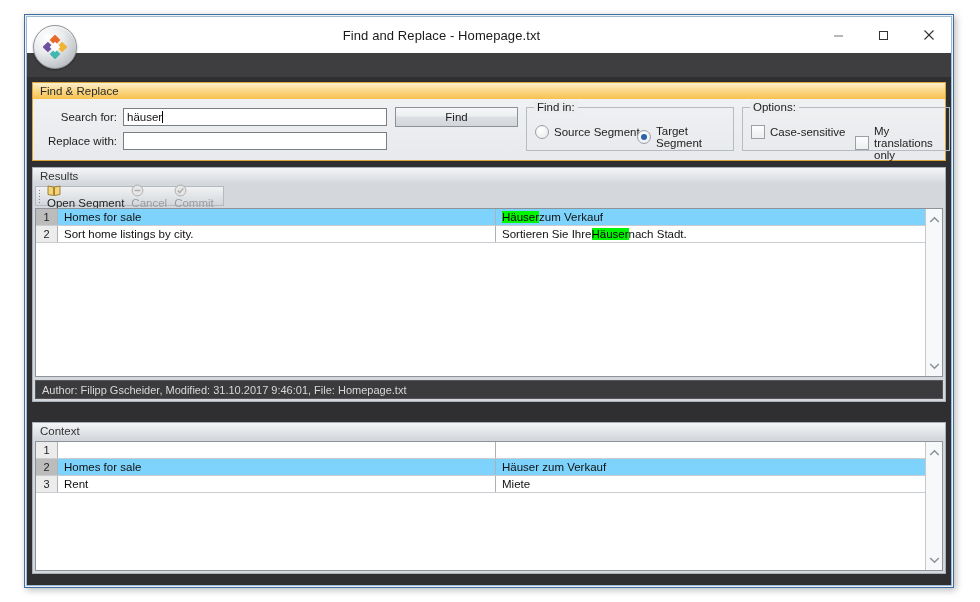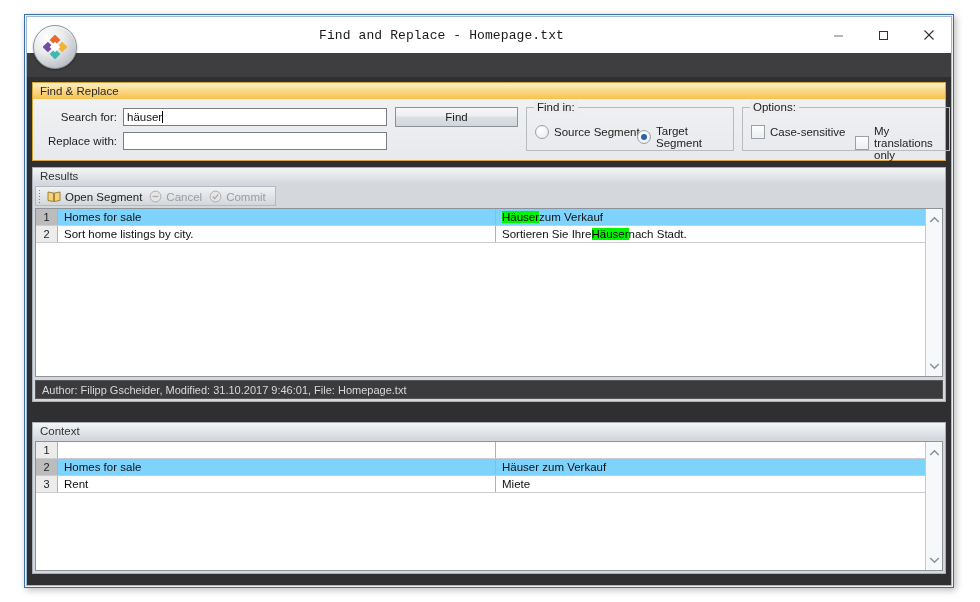--- a/index.html
+++ b/index.html
@@ -42,21 +42,20 @@
     align-items: center;
     box-sizing: border-box;
   }
   #title-text {
     flex: 1;
     text-align: center;
     font-size: 13px;
     color: #1a1a1a;
     letter-spacing: 0.1px;
     padding-left: 40px;
-    font-family: Liberation Mono, monospace;
   }
   .win-btn {
     width: 45px;
     height: 34px;
     display: flex;
     align-items: center;
     justify-content: center;
     color: #333;
   }
   .win-btn svg { display:block; }
@@ -244,25 +243,26 @@
   .grip {
     width: 4px;
     height: 14px;
     margin-right: 3px;
     background-image: radial-gradient(#6d7276 40%, transparent 41%);
     background-size: 3px 3px;
     opacity: 0.85;
   }
   .tb-item {
     display: flex;
-    align-items: flex-end;
+    align-items: flex-start;
     font-size: 11.5px;
     color: #1d1d1d;
     padding: 1px 5px 1px 2px;
     white-space: nowrap;
+    flex-direction: column;
   }
   .tb-item.disabled { color: #9a9da0; }
   .tb-icon { margin-right: 4px; display: flex; align-items: center; }
 
   
   .grid {
     position: absolute;
     background: #ffffff;
     border: 1px solid #8d9399;
     box-sizing: border-box;

